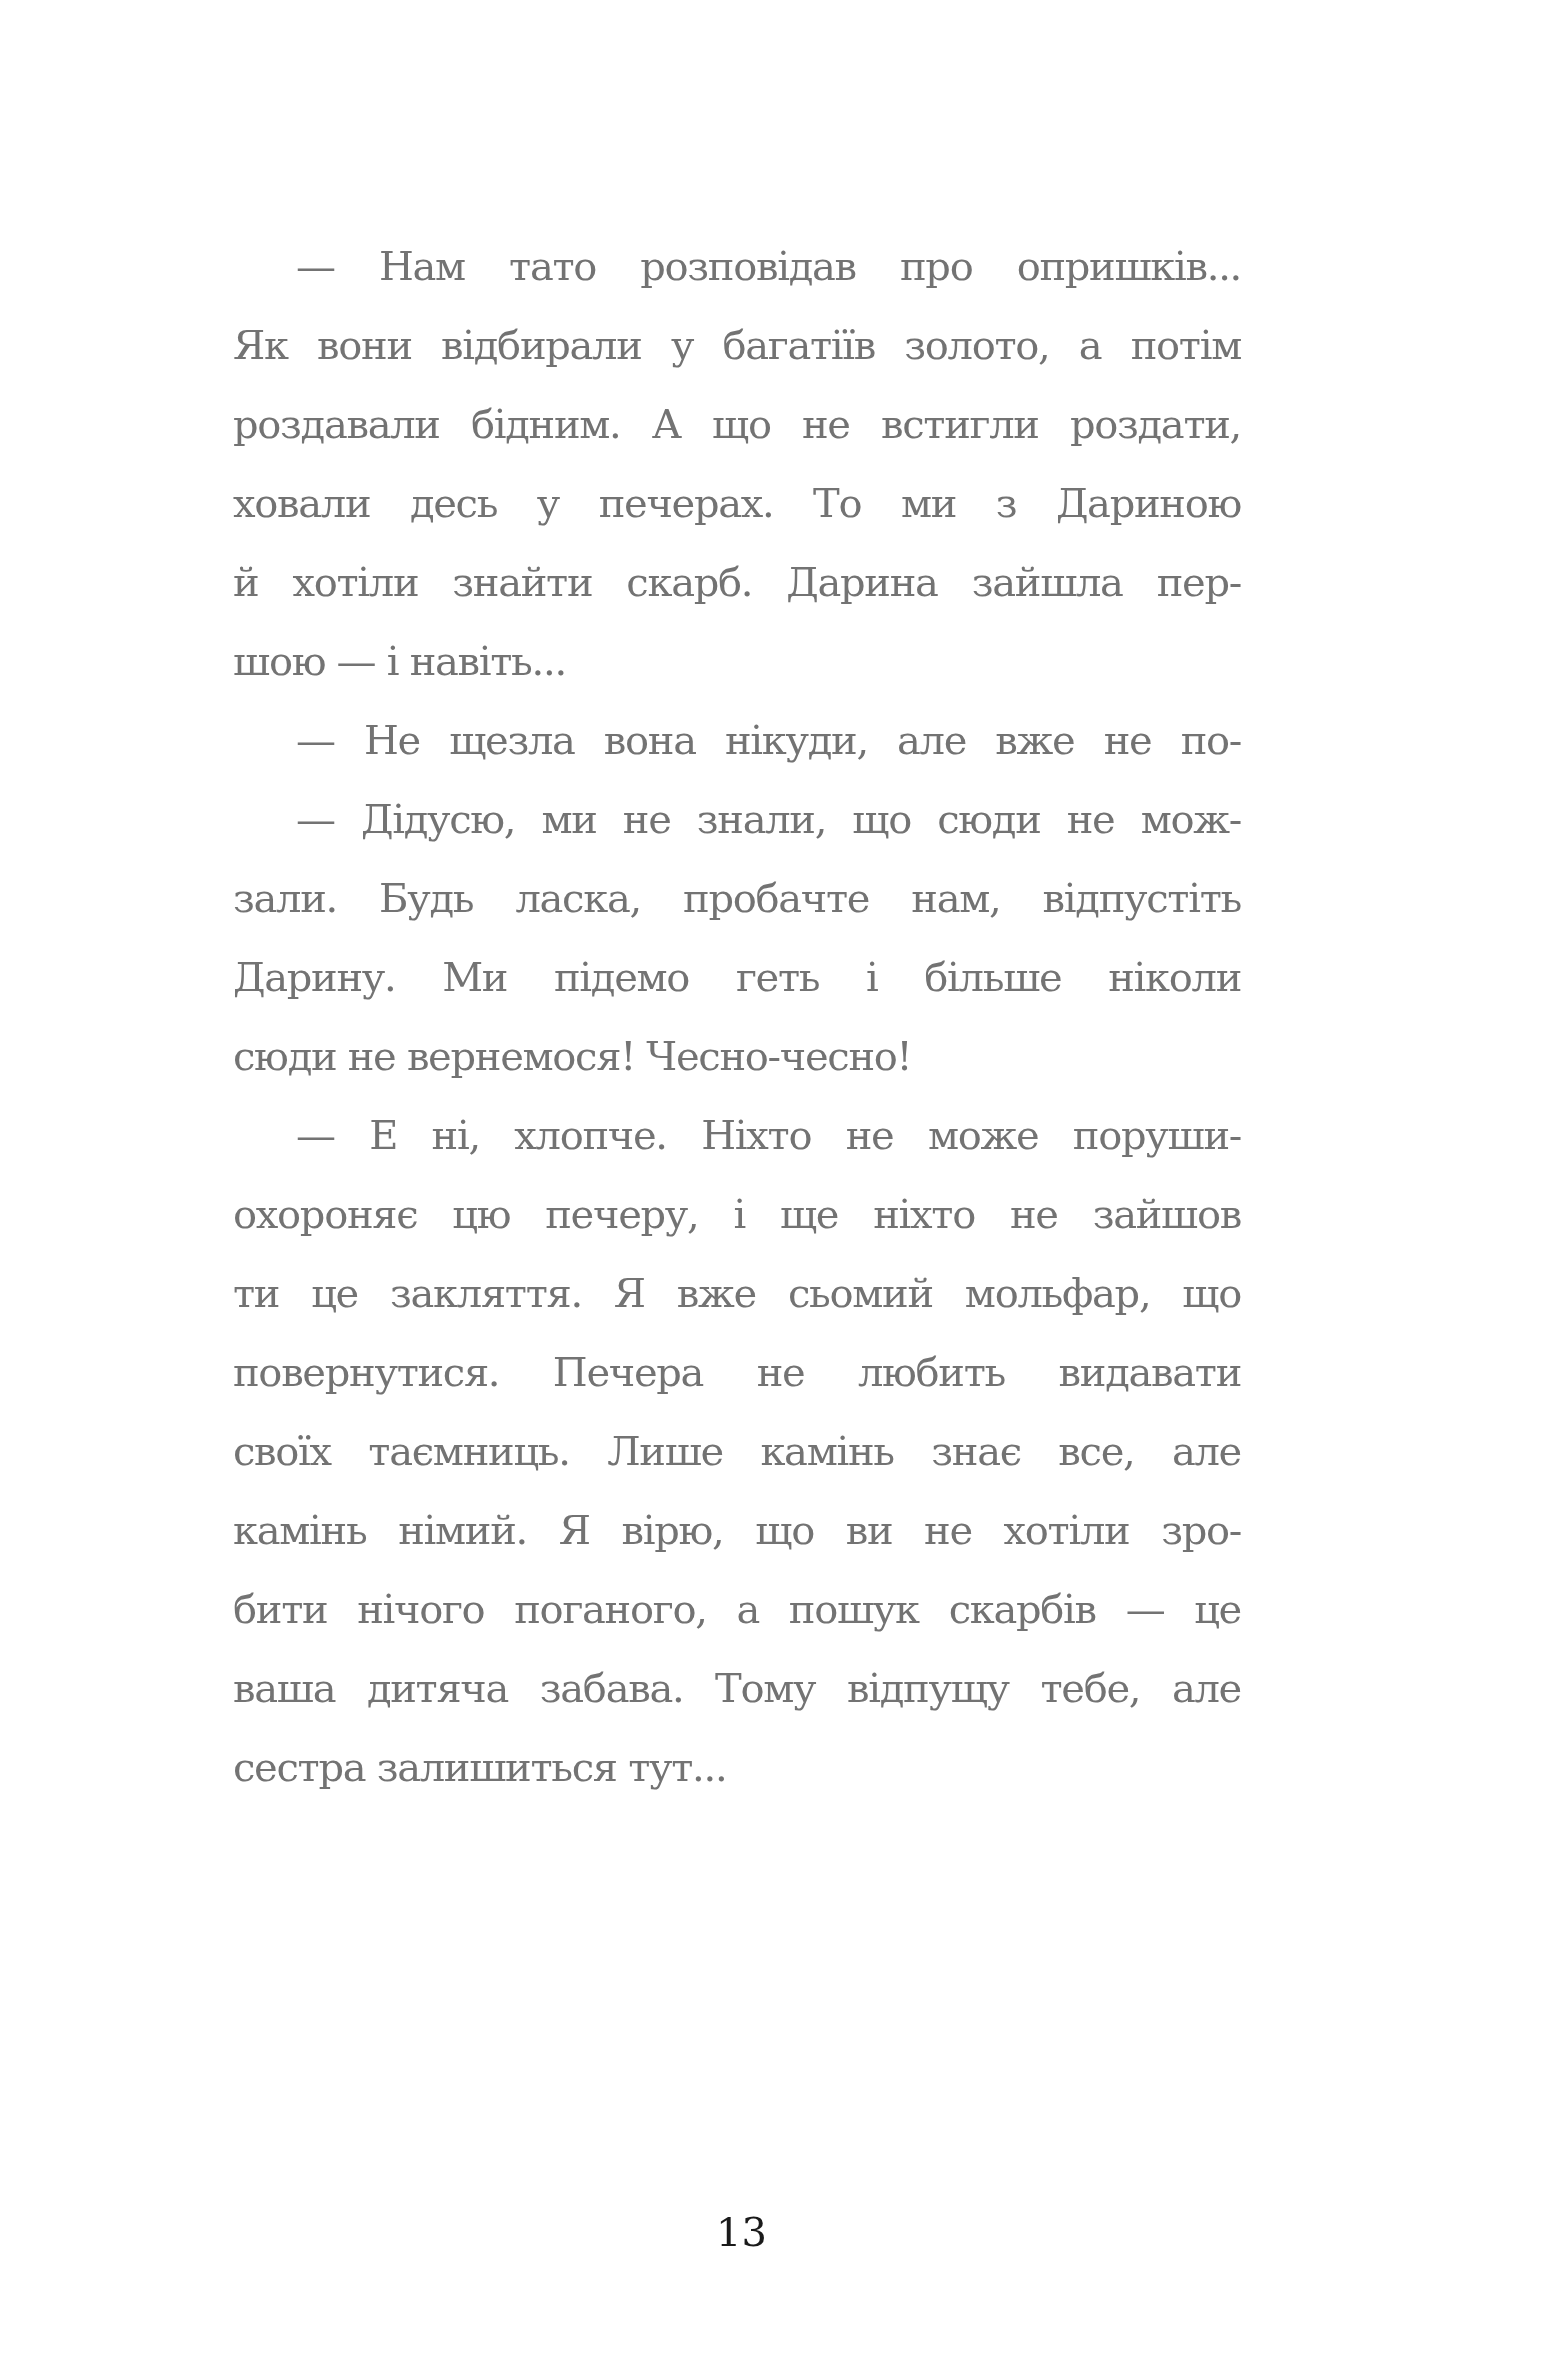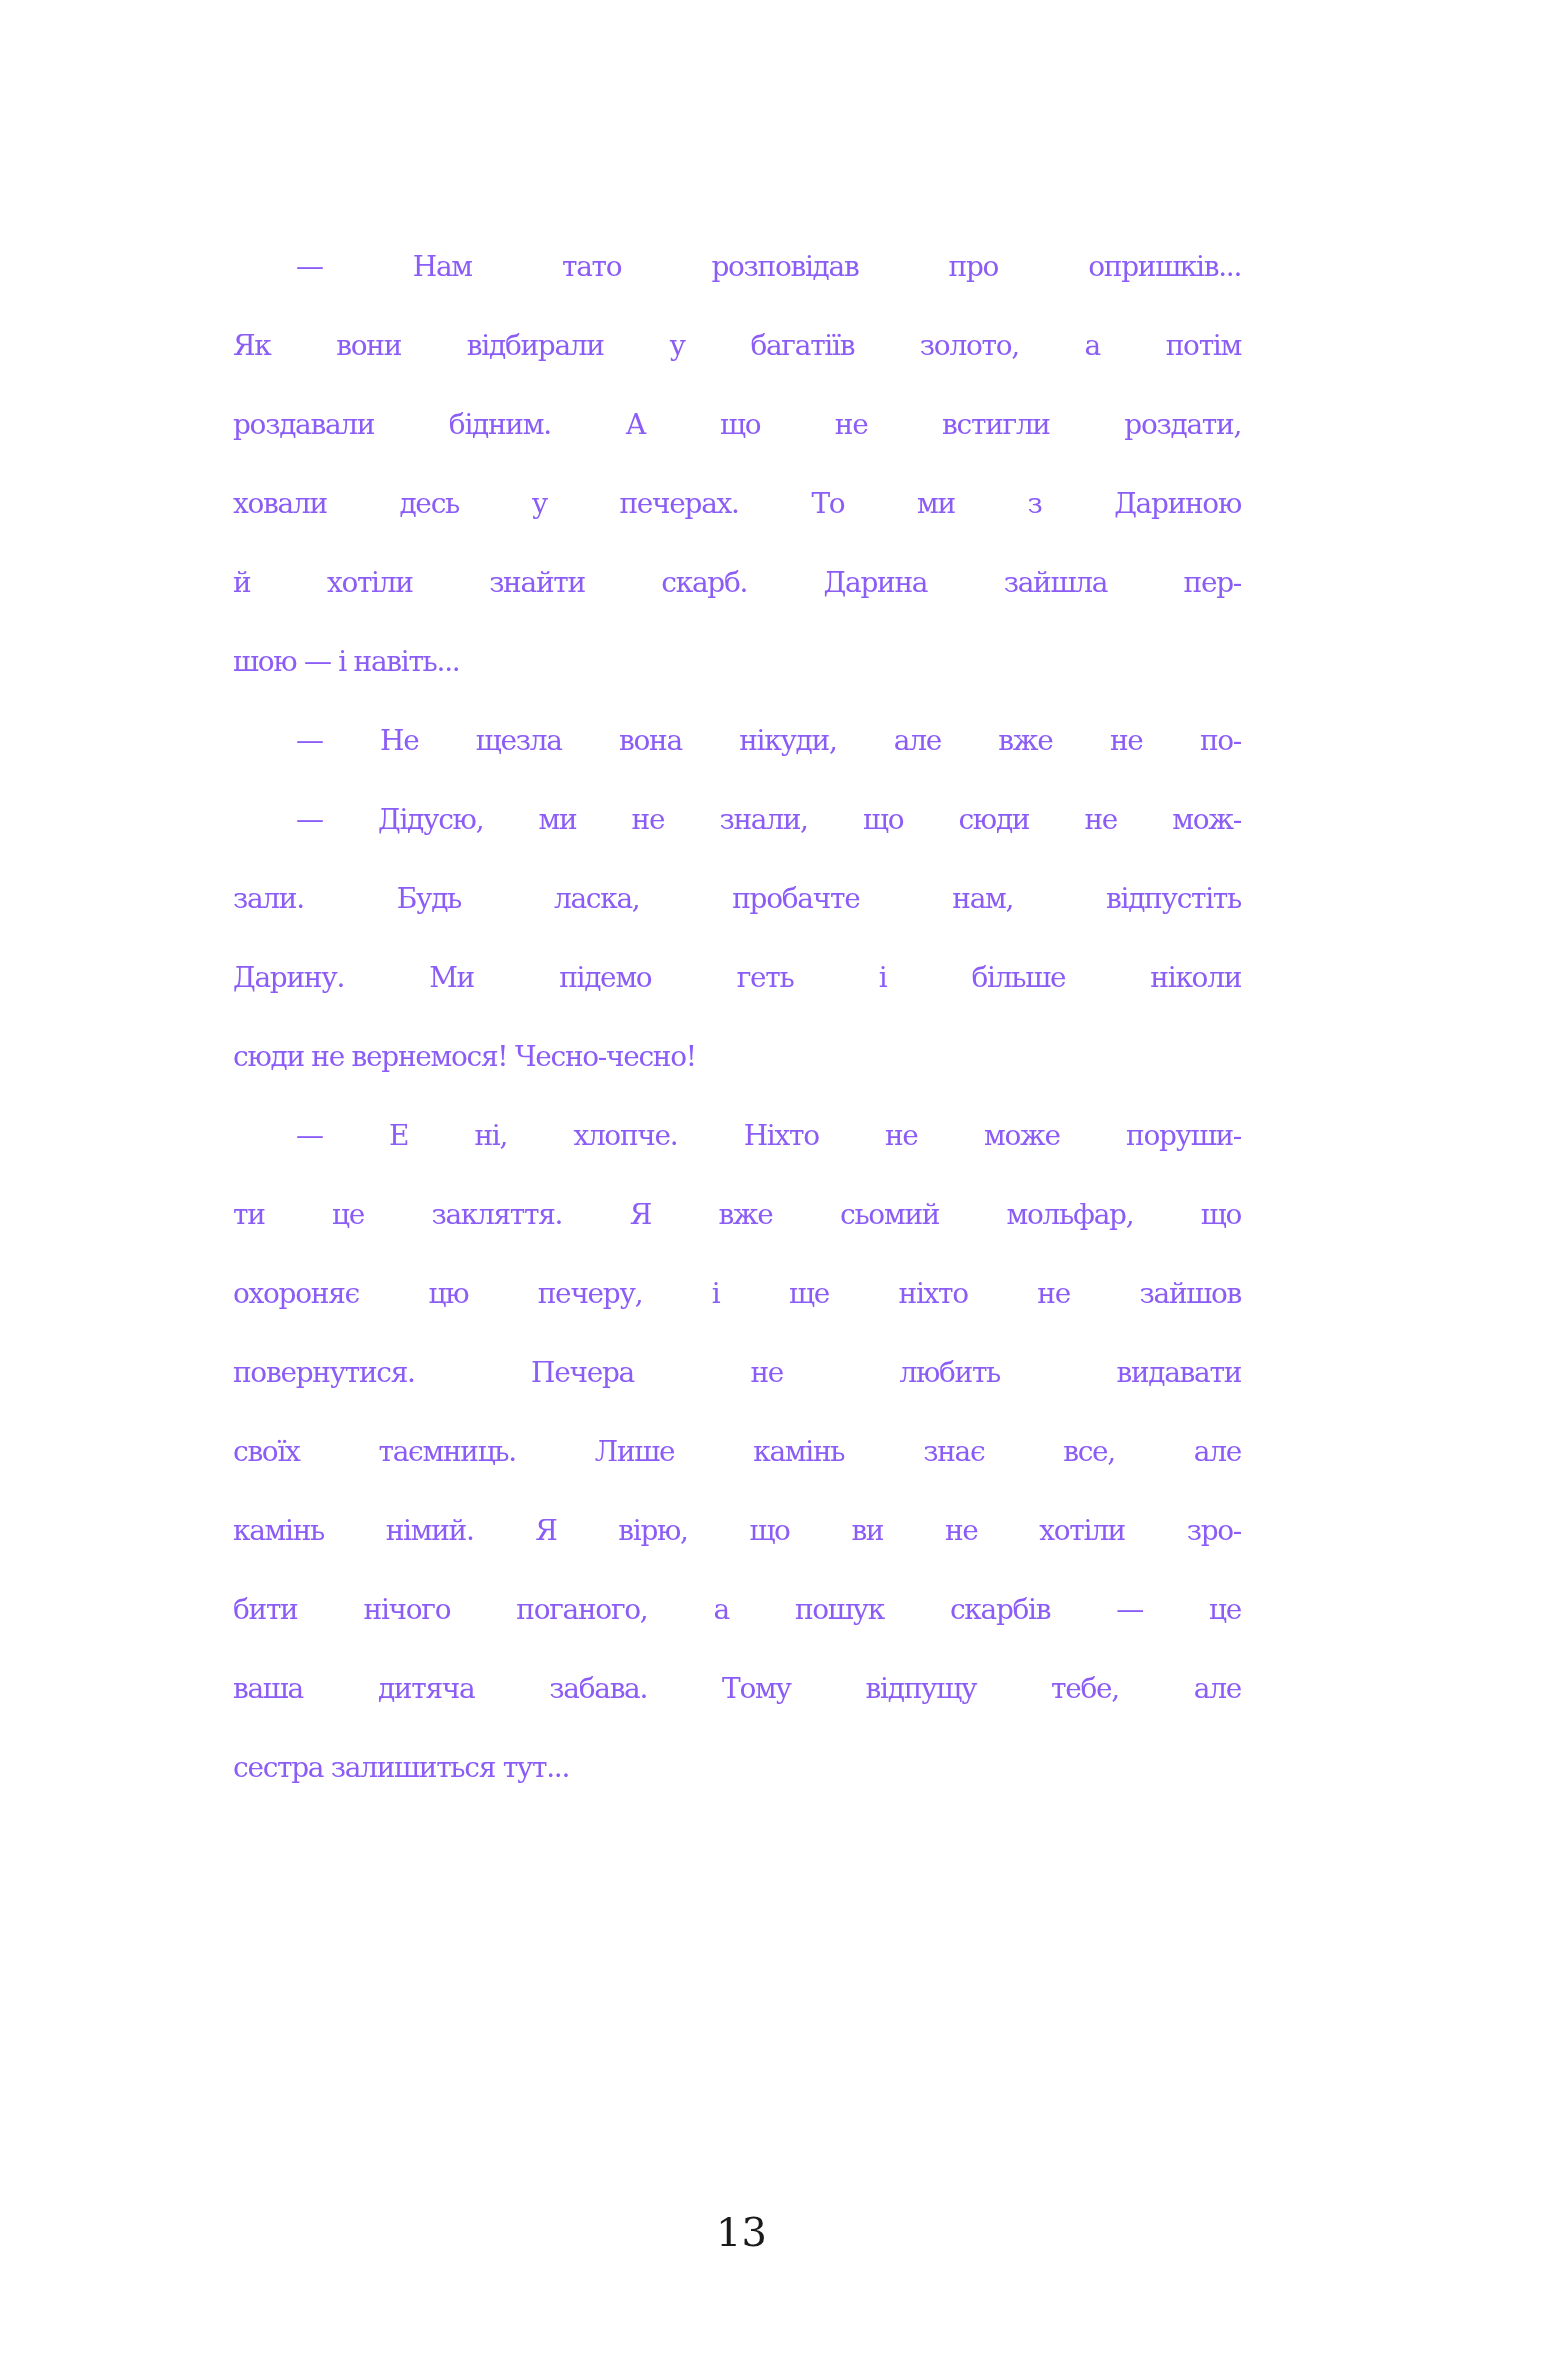--- a/index.html
+++ b/index.html
@@ -20,22 +20,22 @@
       width: 1541px;
       height: 2377px;
       background: #ffffff;
     }
     .text-block {
       position: absolute;
       left: 233px;
       top: 227px;
       width: 1008px;
       font-family: "DejaVu Serif", "Liberation Serif", serif;
-      font-size: 28px;
-      color: #8b5cf6;
+      font-size: 40px;
+      color: #737373;
       letter-spacing: -1.3px;
       transform-origin: left top;
     }
     .line {
       display: block;
       height: 79px;
       line-height: 79px;
       white-space: nowrap;
       text-align: justify;
       text-align-last: justify;
@@ -81,22 +81,22 @@
 
     <div>
       <span class="line indent">— Дідусю, ми не знали, що сюди не мож-</span>
       <span class="line">зали. Будь ласка, пробачте нам, відпустіть</span>
       <span class="line">Дарину. Ми підемо геть і більше ніколи</span>
       <span class="line last">сюди не вернемося! Чесно-чесно!</span>
     </div>
 
     <div>
       <span class="line indent">— Е ні, хлопче. Ніхто не може поруши-</span>
+      <span class="line">охороняє цю печеру, і ще ніхто не зайшов</span>
       <span class="line">ти це закляття. Я вже сьомий мольфар, що</span>
-      <span class="line">охороняє цю печеру, і ще ніхто не зайшов</span>
       <span class="line">повернутися. Печера не любить видавати</span>
       <span class="line">своїх таємниць. Лише камінь знає все, але</span>
       <span class="line">камінь німий. Я вірю, що ви не хотіли зро-</span>
       <span class="line">бити нічого поганого, а пошук скарбів — це</span>
       <span class="line">ваша дитяча забава. Тому відпущу тебе, але</span>
       <span class="line last">сестра залишиться тут...</span>
     </div>
   </div>
 
   <div class="page-number">13</div>

